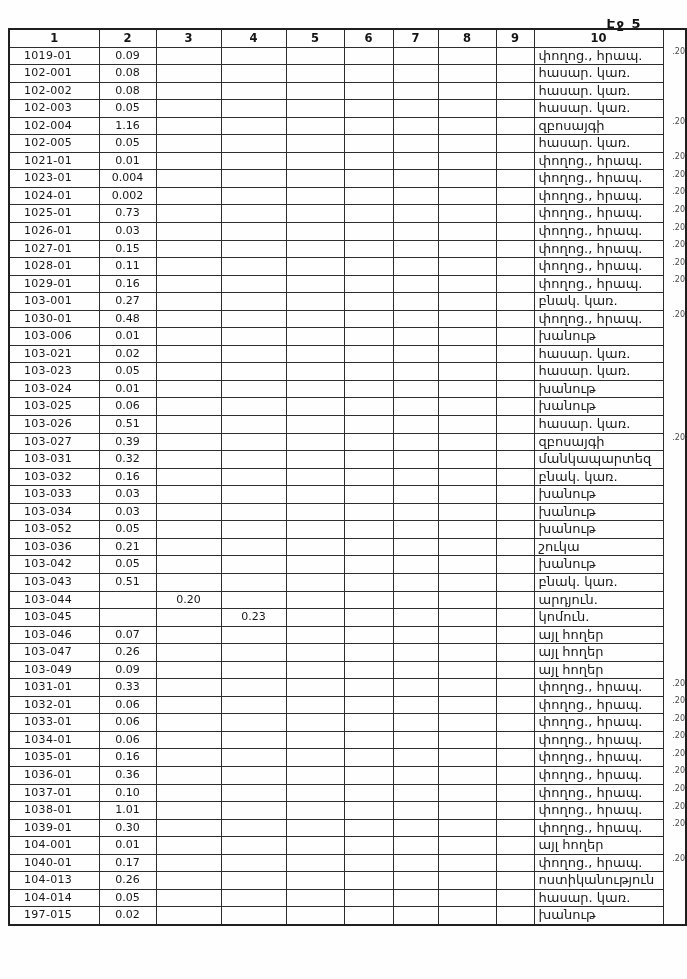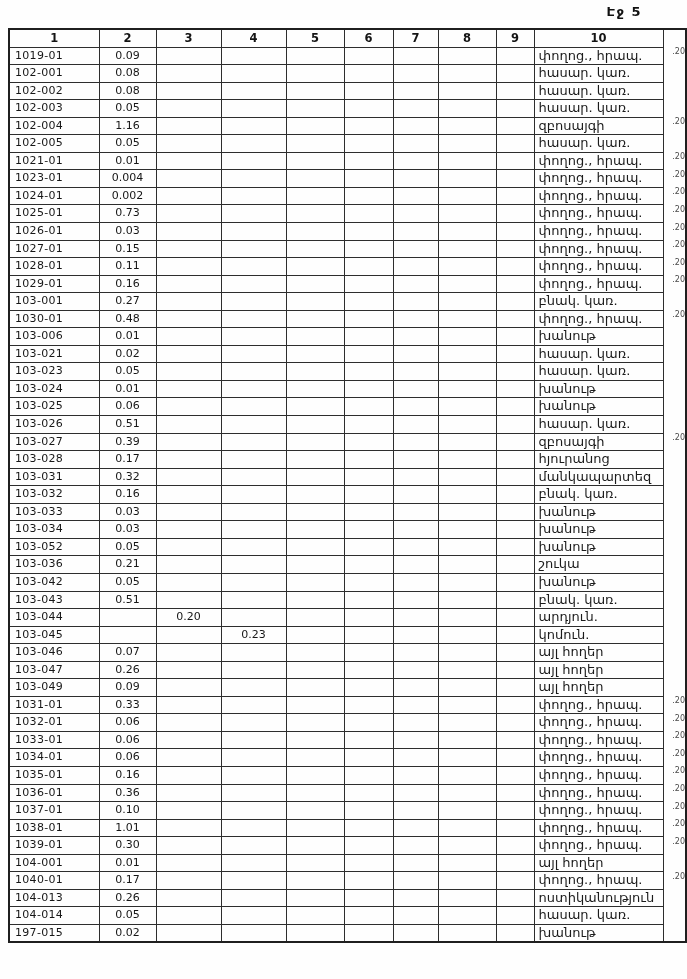--- a/index.html
+++ b/index.html
@@ -10,21 +10,21 @@
     font-family: "DejaVu Sans", sans-serif;
     color: #161616;
   }
   .page {
     position: relative;
     width: 687px; height: 979px;
     background: #fefefe;
   }
   .page-label {
     position: absolute;
-    top: 4px; right: 45px;
+    top: 16px; right: 45px;
     font-size: 13px;
     font-weight: bold;
     letter-spacing: 1.5px;
     color: #111;
   }
   table.grid {
     position: absolute;
     left: 8px; top: 28px;
     border-collapse: collapse;
     table-layout: fixed;
@@ -39,21 +39,21 @@
     overflow: hidden;
     white-space: nowrap;
     font-weight: normal;
   }
   .grid th {
     font-weight: bold;
     text-align: center;
     font-size: 11.5px;
     color: #141414;
   }
-  .grid td.c1 { text-align: left; padding-left: 5px; letter-spacing: 0.3px; }
+  .grid td.c1 { text-align: left; padding-left: 14px; letter-spacing: 0.3px; }
   .grid td.num { text-align: center; }
   .grid td.c10 { text-align: left; font-size: 13px; padding-left: 4px; color: #1b1b1b; }
   .grid th.note-col, .grid td.note-col {
     border: none;
     background: transparent;
     font-size: 8px;
     color: #4a4a4a;
     text-align: right;
     padding: 0 0 0 8px;
     vertical-align: top;
@@ -389,33 +389,20 @@
           <td class="num"></td>
           <td class="num"></td>
           <td class="num"></td>
           <td class="num"></td>
           <td class="num"></td>
           <td class="num"></td>
           <td class="c10">զբոսայգի</td>
           <td class="note-col">.20</td>
         </tr>
         <tr>
-          <td class="c1">103-028</td>
-          <td class="num">0.17</td>
-          <td class="num"></td>
-          <td class="num"></td>
-          <td class="num"></td>
-          <td class="num"></td>
-          <td class="num"></td>
-          <td class="num"></td>
-          <td class="num"></td>
-          <td class="c10">հյուրանոց</td>
-          <td class="note-col"></td>
-        </tr>
-        <tr>
           <td class="c1">103-031</td>
           <td class="num">0.32</td>
           <td class="num"></td>
           <td class="num"></td>
           <td class="num"></td>
           <td class="num"></td>
           <td class="num"></td>
           <td class="num"></td>
           <td class="num"></td>
           <td class="c10">մանկապարտեզ</td>

